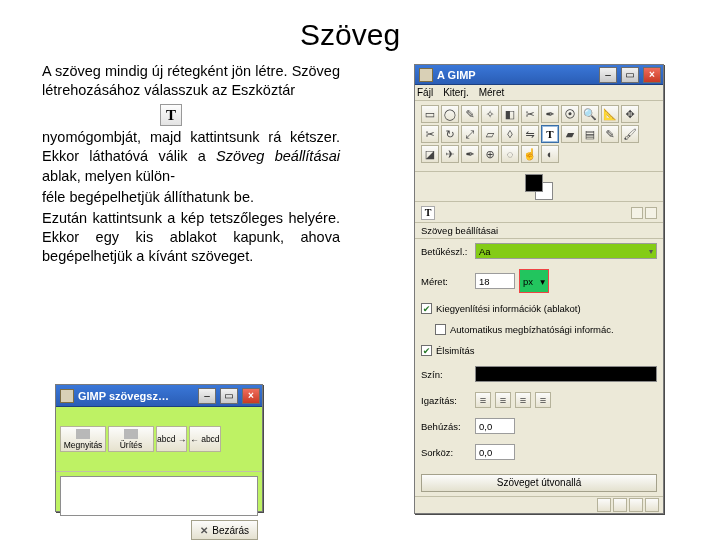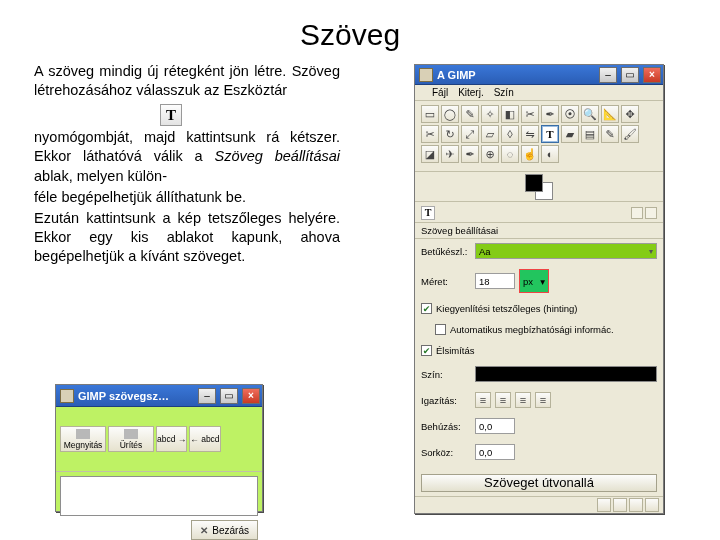--- a/index.html
+++ b/index.html
@@ -22,21 +22,21 @@
   .body-text {
     position: absolute;
     top: 62px;
     left: 30px;
     width: 310px;
     font-size: 14.5px;
     line-height: 1.32;
     text-align: justify;
     font-family: Arial, sans-serif;
   }
-  .body-text p { margin: 0 0 2px 4px; }
+  .body-text p { margin: 0 0 2px 12px; }
   .text-tool-inline {
     display: inline-block;
     width: 22px; height: 22px;
     border: 1px solid #999;
     background: linear-gradient(#fdfdfd,#e3e3e3);
     text-align: center;
     line-height: 20px;
     font-weight: bold;
     font-family: "Times New Roman", serif;
     font-size: 15px;
@@ -148,21 +148,21 @@
     background: #ece9d8;
     border: 1px solid #7a7a7a;
     box-shadow: 1px 1px 0 #4b4b4b;
     font-size: 10px;
     display: flex;
     flex-direction: column;
   }
   .toolbox .menubar {
     display: flex;
     gap: 10px;
-    padding: 2px 17px;
+    padding: 2px 2px;
     font-size: 10px;
     border-bottom: 1px solid #c2bfa8;
   }
   .tool-grid {
     padding: 4px 6px 8px 6px;
     display: grid;
     grid-template-columns: repeat(11, 18px);
     grid-auto-rows: 18px;
     gap: 2px;
     justify-content: start;
@@ -290,21 +290,21 @@
     height: 16px;
     background: #000;
     border: 1px solid #888;
   }
   .wide-btn {
     height: 18px;
     background: linear-gradient(#fcfcfb,#e4e1cf);
     border: 1px solid #a4a18b;
     text-align: center;
     line-height: 16px;
-    font-size: 13px;
+    font-size: 10px;
     margin-top: 4px;
   }
   .footer-strip {
     height: 18px;
     border-top: 1px solid #c2bfa8;
     display: flex;
     align-items: center;
     justify-content: flex-end;
     padding: 0 4px;
     gap: 2px;
@@ -377,21 +377,21 @@
   <div class="titlebar">
     <div class="app-icon"></div>
     <div class="title-text">A GIMP</div>
     <div class="win-btn">–</div>
     <div class="win-btn">▭</div>
     <div class="win-btn win-close">×</div>
   </div>
   <div class="menubar">
     <span>Fájl</span>
     <span>Kiterj.</span>
-    <span>Szín</span>
+    <span>Méret</span>
   </div>
   <div class="tool-grid">
     <div class="tool">▭</div>
     <div class="tool">◯</div>
     <div class="tool">✎</div>
     <div class="tool">✧</div>
     <div class="tool">◧</div>
     <div class="tool">✂</div>
     <div class="tool">✒</div>
     <div class="tool">⦿</div>
@@ -442,21 +442,21 @@
     <div class="row">
       <label>Méret:</label>
       <div class="spin">18</div>
       <div class="unit">
           <span>px</span>
           <span class="arrow" style="margin-left:auto;">▾</span>
         </div>
     </div>
     <div class="row">
       <span class="chk">✔</span>
-      <span>Kiegyenlítési tetszőleges (hinting)</span>
+      <span>Kiegyenlítési információk (ablakot)</span>
     </div>
     <div class="row" style="padding-left:14px;">
       <span class="chk"></span>
       <span>Automatikus megbízhatósági informác.</span>
     </div>
     <div class="row">
       <span class="chk">✔</span>
       <span>Élsimítás</span>
     </div>
     <div class="row">

